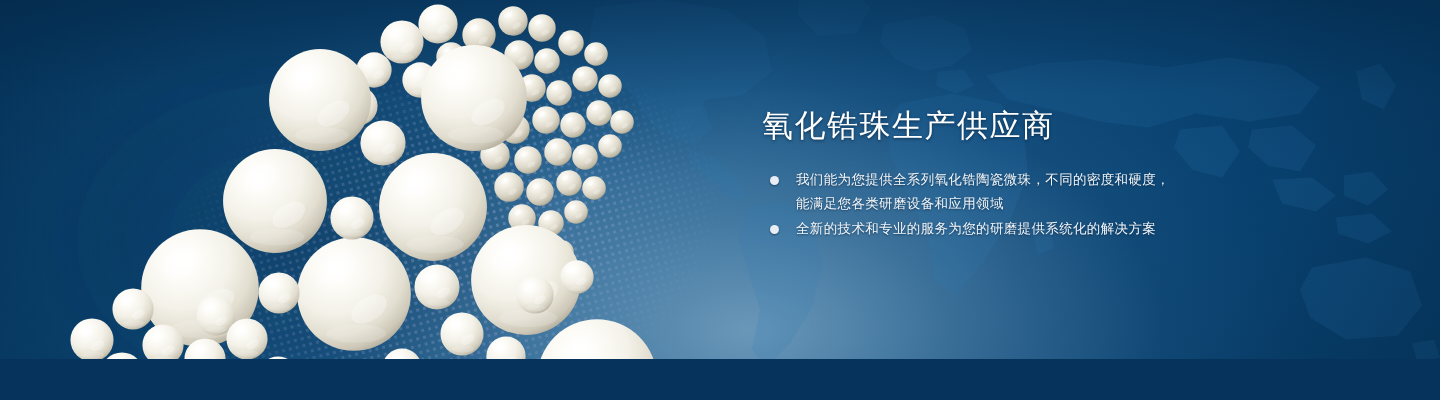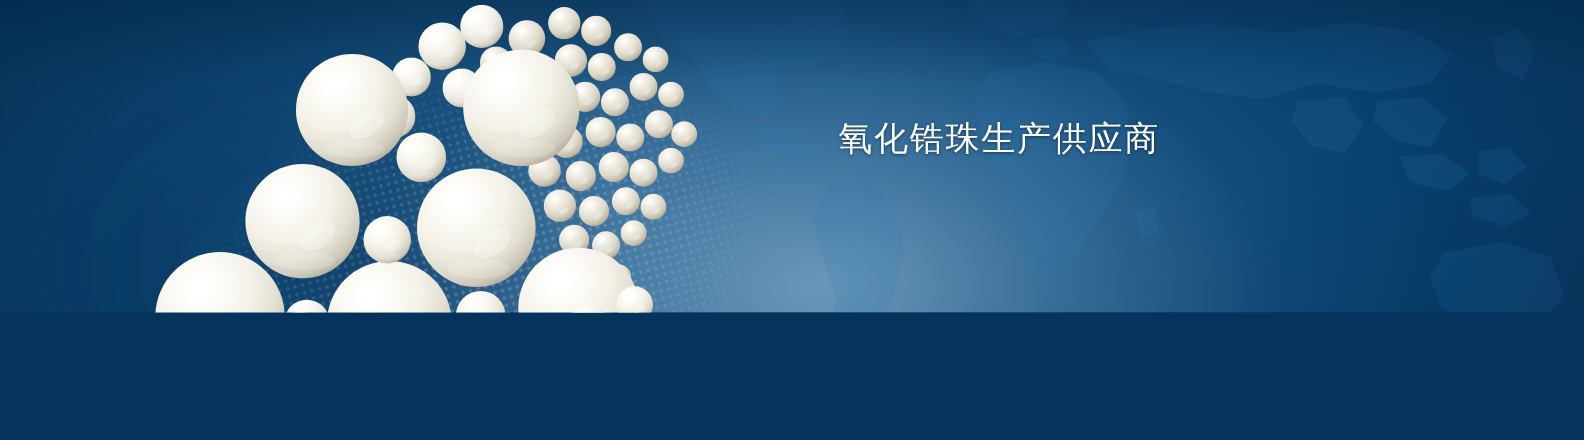--- a/index.html
+++ b/index.html
@@ -6,21 +6,21 @@
   html, body {
     width:1440px; height:400px;
     overflow:hidden;
     background:#06335c;
     font-family:"Liberation Sans","DejaVu Sans",sans-serif;
   }
 
   .banner {
     position:relative;
     width:1440px;
-    height:284px;
+    height:359px;
     overflow:hidden;
     background:#084270;
   }
 
   
   .bg-base {
     position:absolute; inset:0;
     background:
       radial-gradient(ellipse 720px 420px at 52% 92%, rgba(112,156,188,0.92) 0%, rgba(88,136,172,0.55) 28%, rgba(40,90,132,0.18) 58%, rgba(0,0,0,0) 78%),
       radial-gradient(ellipse 900px 600px at 40% 75%, rgba(70,124,164,0.55) 0%, rgba(30,80,124,0.18) 50%, rgba(0,0,0,0) 76%),
@@ -310,19 +310,28 @@
       </g>
     </svg>
   </div>
 
   <div class="content">
 
     <h1 class="headline">氧化锆珠生产供应商</h1>
 
     <ul class="bullets">
 
-
+      <li class="bullet">
+        <span class="bullet-dot"></span>
+        <span class="bullet-line">我们能为您提供全系列氧化锆陶瓷微珠，不同的密度和硬度，</span>
+        <span class="bullet-line">能满足您各类研磨设备和应用领域</span>
+      </li>
+
+      <li class="bullet">
+        <span class="bullet-dot"></span>
+        <span class="bullet-line">全新的技术和专业的服务为您的研磨提供系统化的解决方案</span>
+      </li>
 
 
     </ul>
   </div>
 
 </div>
 
 </body></html>

